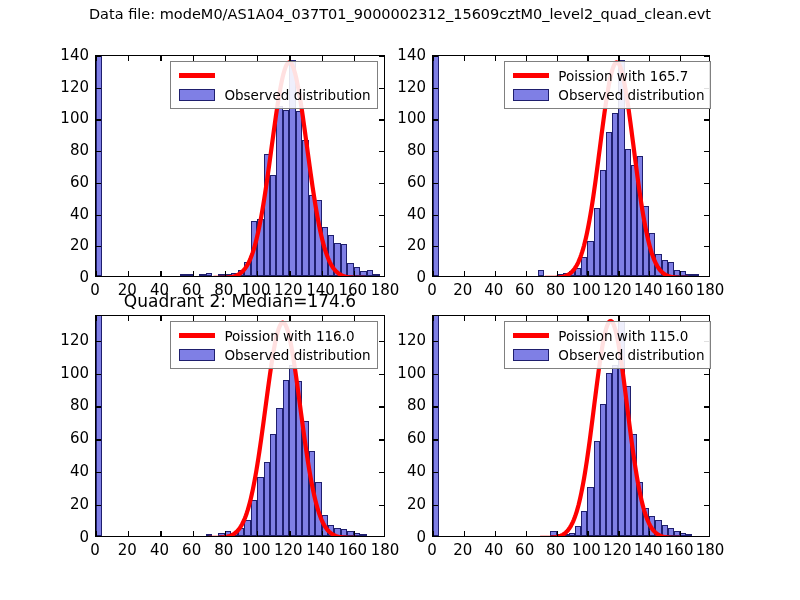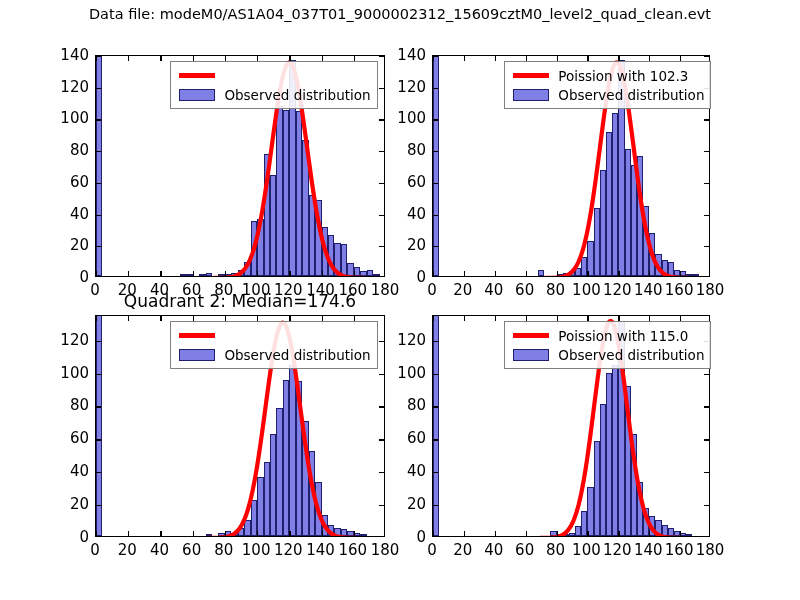--- a/index.html
+++ b/index.html
@@ -310,21 +310,21 @@
       <div class="ticklabel-y" style="left: 380px; width: 46px; top: 245.286px;">20</div>
       <div class="ticklabel-y" style="left: 380px; width: 46px; top: 213.571px;">40</div>
       <div class="ticklabel-y" style="left: 380px; width: 46px; top: 181.857px;">60</div>
       <div class="ticklabel-y" style="left: 380px; width: 46px; top: 150.143px;">80</div>
       <div class="ticklabel-y" style="left: 380px; width: 46px; top: 118.429px;">100</div>
       <div class="ticklabel-y" style="left: 380px; width: 46px; top: 86.7143px;">120</div>
       <div class="ticklabel-y" style="left: 380px; width: 46px; top: 55px;">140</div>
       <div class="legend" style="left: 504.28px; top: 61px; border-color: rgb(128, 128, 128);">
         <div class="legend-row">
           <span class="legend-key line"></span>
-          <span class="legend-label">Poission with 102.3</span>
+          <span class="legend-label">Poission with 165.7</span>
         </div>
         <div class="legend-row">
           <span class="legend-key patch"></span>
           <span class="legend-label">Observed distribution</span>
         </div>
       </div>
     </div>
   <div class="subplot" id="subplot-2" style="left: 0px; top: 0px; width: 800px; height: 600px;">
       <div class="subplot-title" style="left: 95px; width: 290px; top: 291px;">Quadrant 2: Median=174.6</div>
       <div class="axes-frame" style="left: 95px; top: 315px; width: 290px; height: 222px;">
@@ -400,20 +400,21 @@
       <div class="ticklabel-y" style="left: 43px; width: 46px; top: 537px;">0</div>
       <div class="ticklabel-y" style="left: 43px; width: 46px; top: 504.111px;">20</div>
       <div class="ticklabel-y" style="left: 43px; width: 46px; top: 471.222px;">40</div>
       <div class="ticklabel-y" style="left: 43px; width: 46px; top: 438.333px;">60</div>
       <div class="ticklabel-y" style="left: 43px; width: 46px; top: 405.444px;">80</div>
       <div class="ticklabel-y" style="left: 43px; width: 46px; top: 372.556px;">100</div>
       <div class="ticklabel-y" style="left: 43px; width: 46px; top: 339.667px;">120</div>
       <div class="legend" style="left: 170.4px; top: 321px; border-color: rgb(128, 128, 128);">
         <div class="legend-row">
           <span class="legend-key line"></span>
+          <span class="legend-label">Poission with 116.0</span>
         </div>
         <div class="legend-row">
           <span class="legend-key patch"></span>
           <span class="legend-label">Observed distribution</span>
         </div>
       </div>
     </div>
   <div class="subplot" id="subplot-3" style="left: 0px; top: 0px; width: 800px; height: 600px;">
       <div class="axes-frame" style="left: 432px; top: 315px; width: 278px; height: 222px;">
         <div class="bar" style="left: 0px; width: 6.17778px; height: 224px; background: rgb(127, 127, 229); border-color: rgb(31, 31, 110);"></div>

